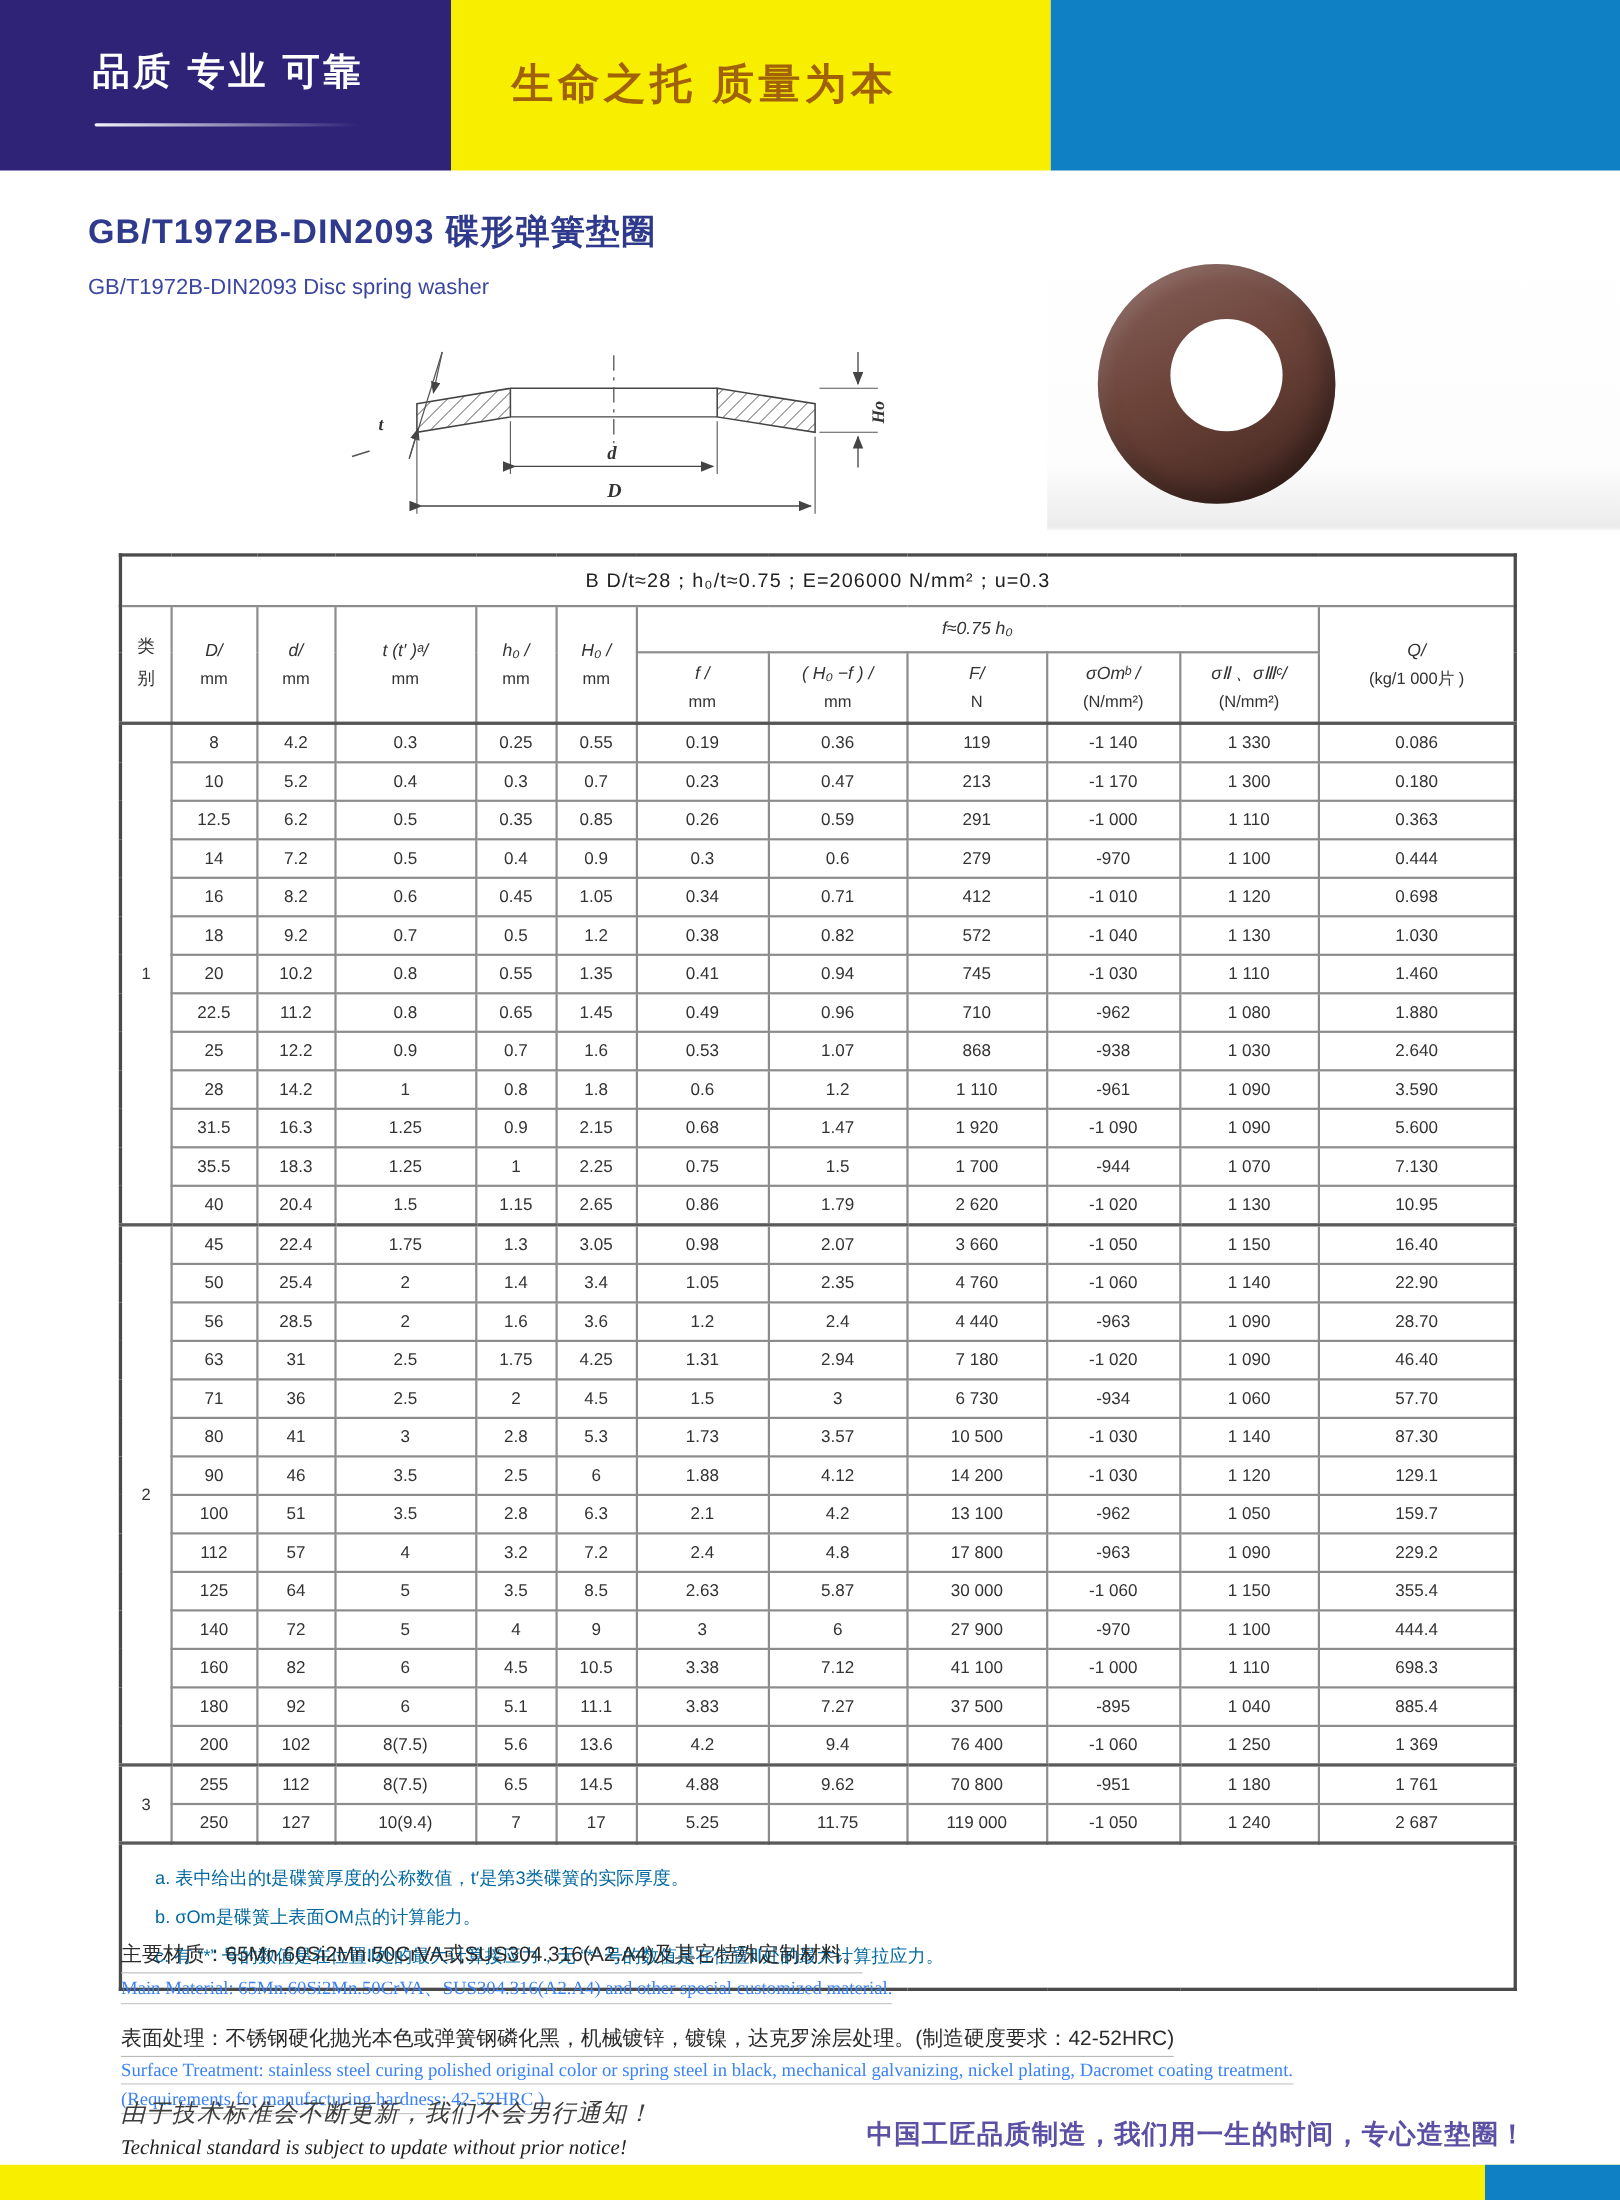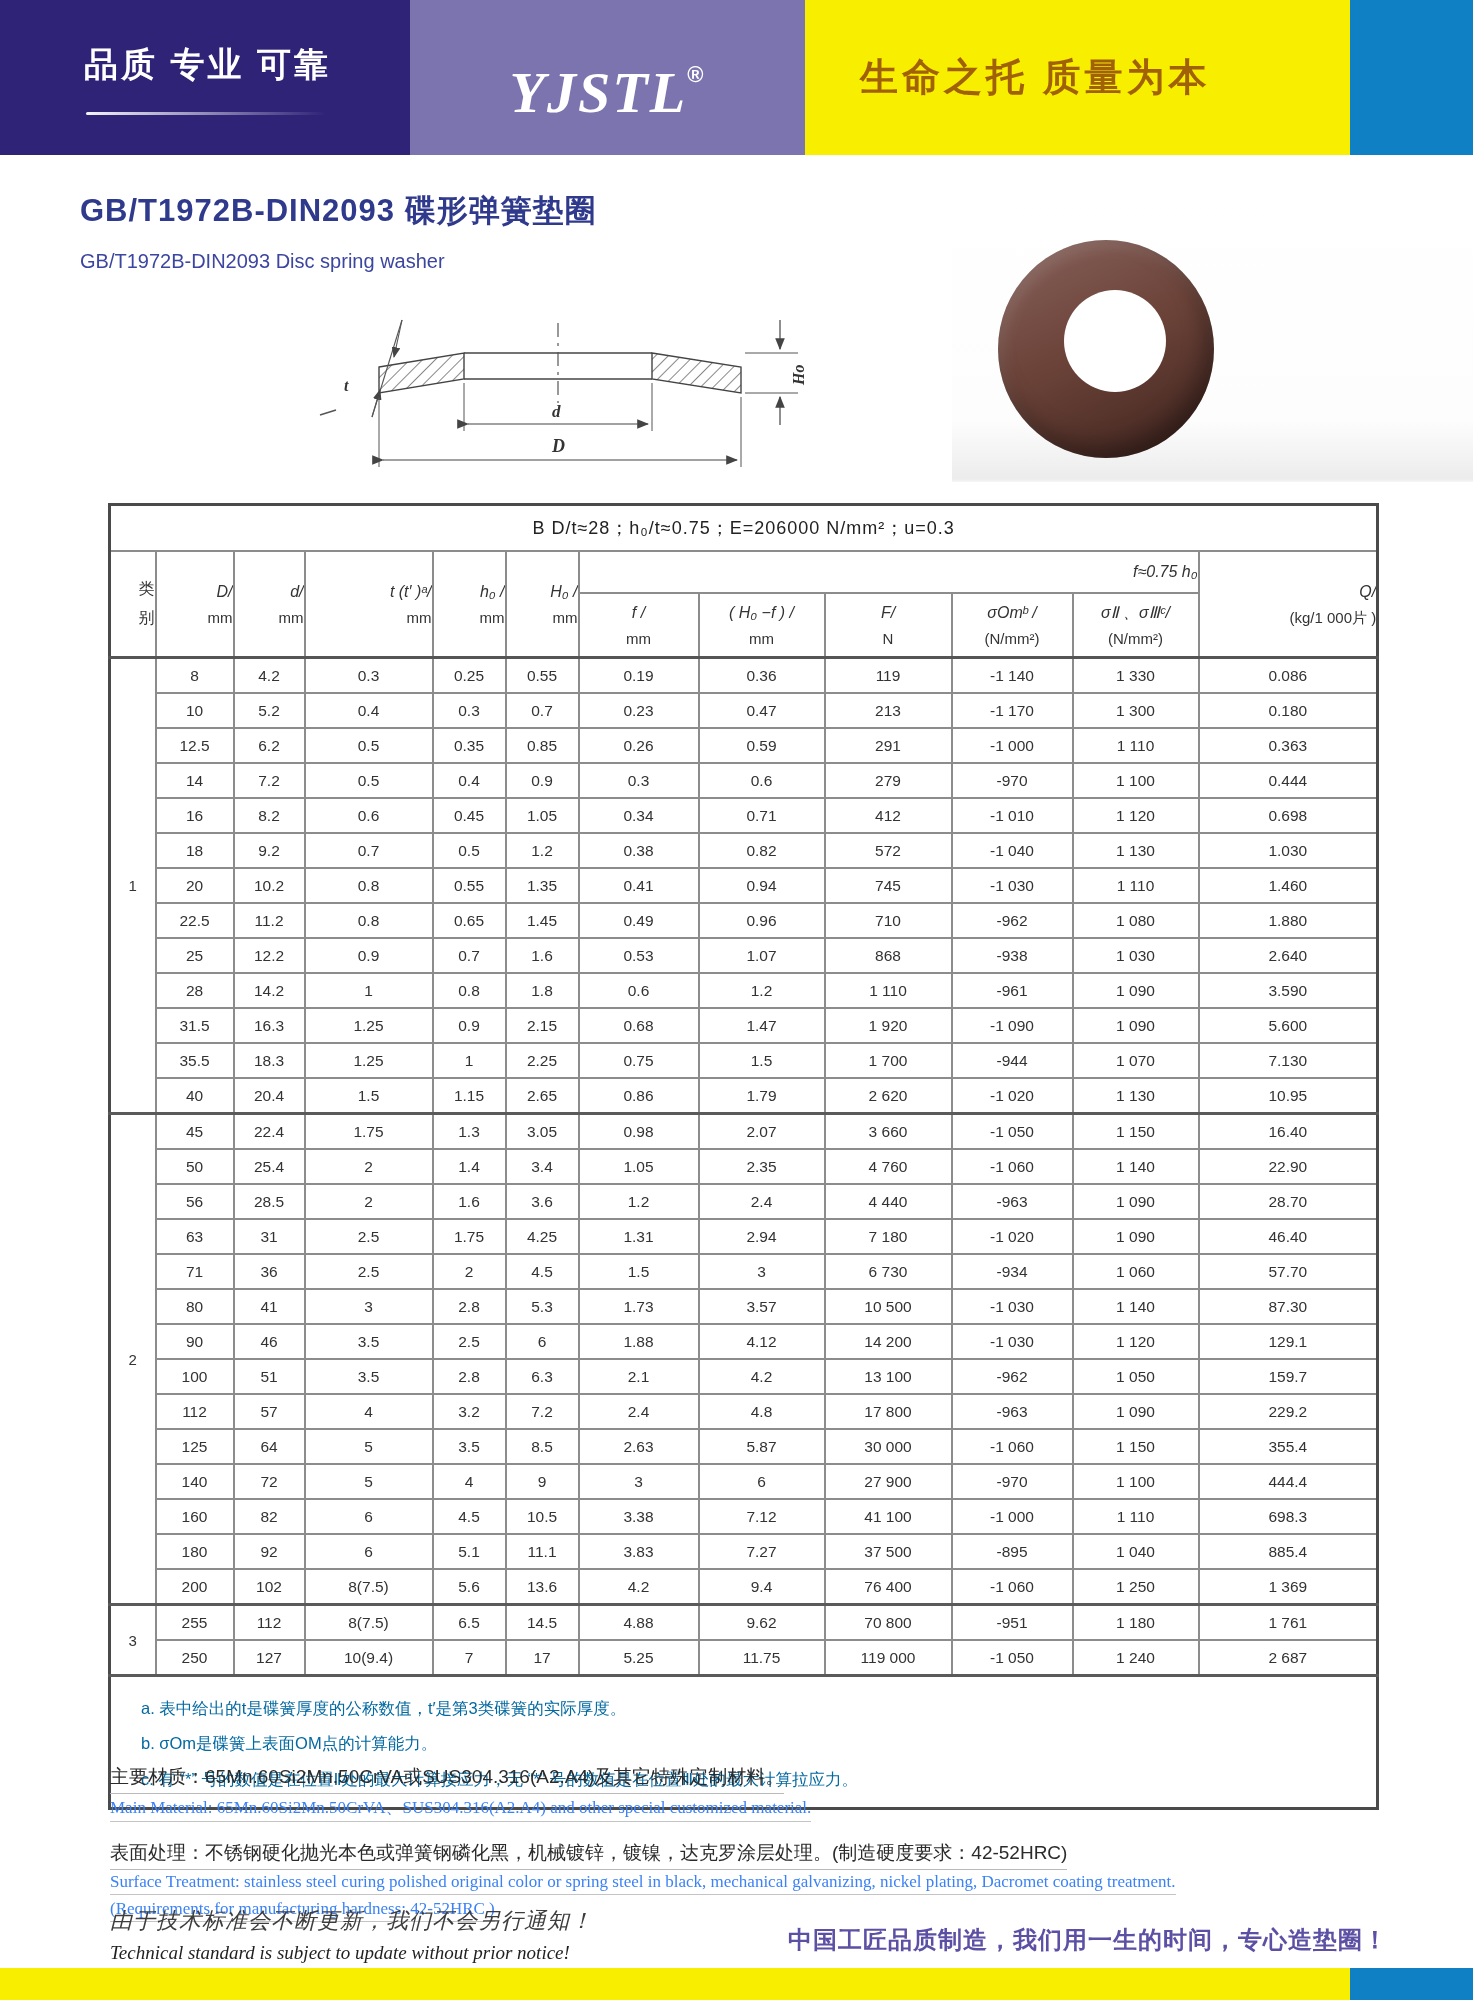--- a/index.html
+++ b/index.html
@@ -37,21 +37,21 @@
         background:linear-gradient(155deg,#85605a 2%,#6d443a 45%,#3e231d 100%);
         box-shadow:inset -8px -12px 22px rgba(0,0,0,.35), inset 5px 8px 14px rgba(255,255,255,.12);}
   .washer-hole{position:absolute;left:66px;top:50px;width:102px;height:102px;border-radius:50%;background:#ffffff;}
 
   
   table.spec{position:absolute;left:108px;top:503px;width:1268px;border-collapse:collapse;
         table-layout:fixed;font-size:15.5px;color:#333;background:#fff;border:3px solid #4a4a4a;}
   table.spec td, table.spec th{border:2px solid #8c8c8c;text-align:center;vertical-align:middle;
         padding:0;font-weight:normal;overflow:hidden;}
   .formula-row th{height:44px;font-size:18px;font-weight:bold;letter-spacing:1px;color:#222;}
-  thead tr.sub1 th{height:40px;text-align:right;}
+  thead tr.sub1 th{height:40px;}
   thead tr.sub2 th{height:62px;}
   thead{border-bottom:3px solid #555;}
   .hl1{display:block;font-style:italic;font-size:16px;line-height:1.7;}
   .hl2{display:block;font-size:15px;line-height:1.6;}
   .cat-head span{display:block;line-height:1.8;font-size:16px;}
   tbody td{height:33px;}
   td.cat-cell{font-size:15px;color:#333;}
   tr.group-start td{border-top:3px solid #5a5a5a;}
   tr.notes-row td{text-align:left;padding:14px 20px 10px 30px;border-top:3px solid #5a5a5a;}
   .note-line{font-size:16.5px;color:#0369a1;line-height:2.15;}
@@ -73,23 +73,20 @@
 </style>
 </head>
 <body>
 
 <div class="page">
 
   <div class="hdr">
     <div class="hdr-seg1">
       <div class="hdr-slogan-left">品质 专业 可靠</div>
       <div class="hdr-swoosh"></div>
-    </div>
-    <div class="hdr-seg2">
-      <div class="hdr-logo"><span>YJSTL</span><span class="reg">®</span></div>
     </div>
     <div class="hdr-seg3">
       <div class="hdr-slogan-right">生命之托 质量为本</div>
     </div>
     <div class="hdr-seg4"></div>
   </div>
 
   <div class="title-zh">GB/T1972B-DIN2093 碟形弹簧垫圈</div>
   <div class="title-en">GB/T1972B-DIN2093 Disc spring washer</div>
 

